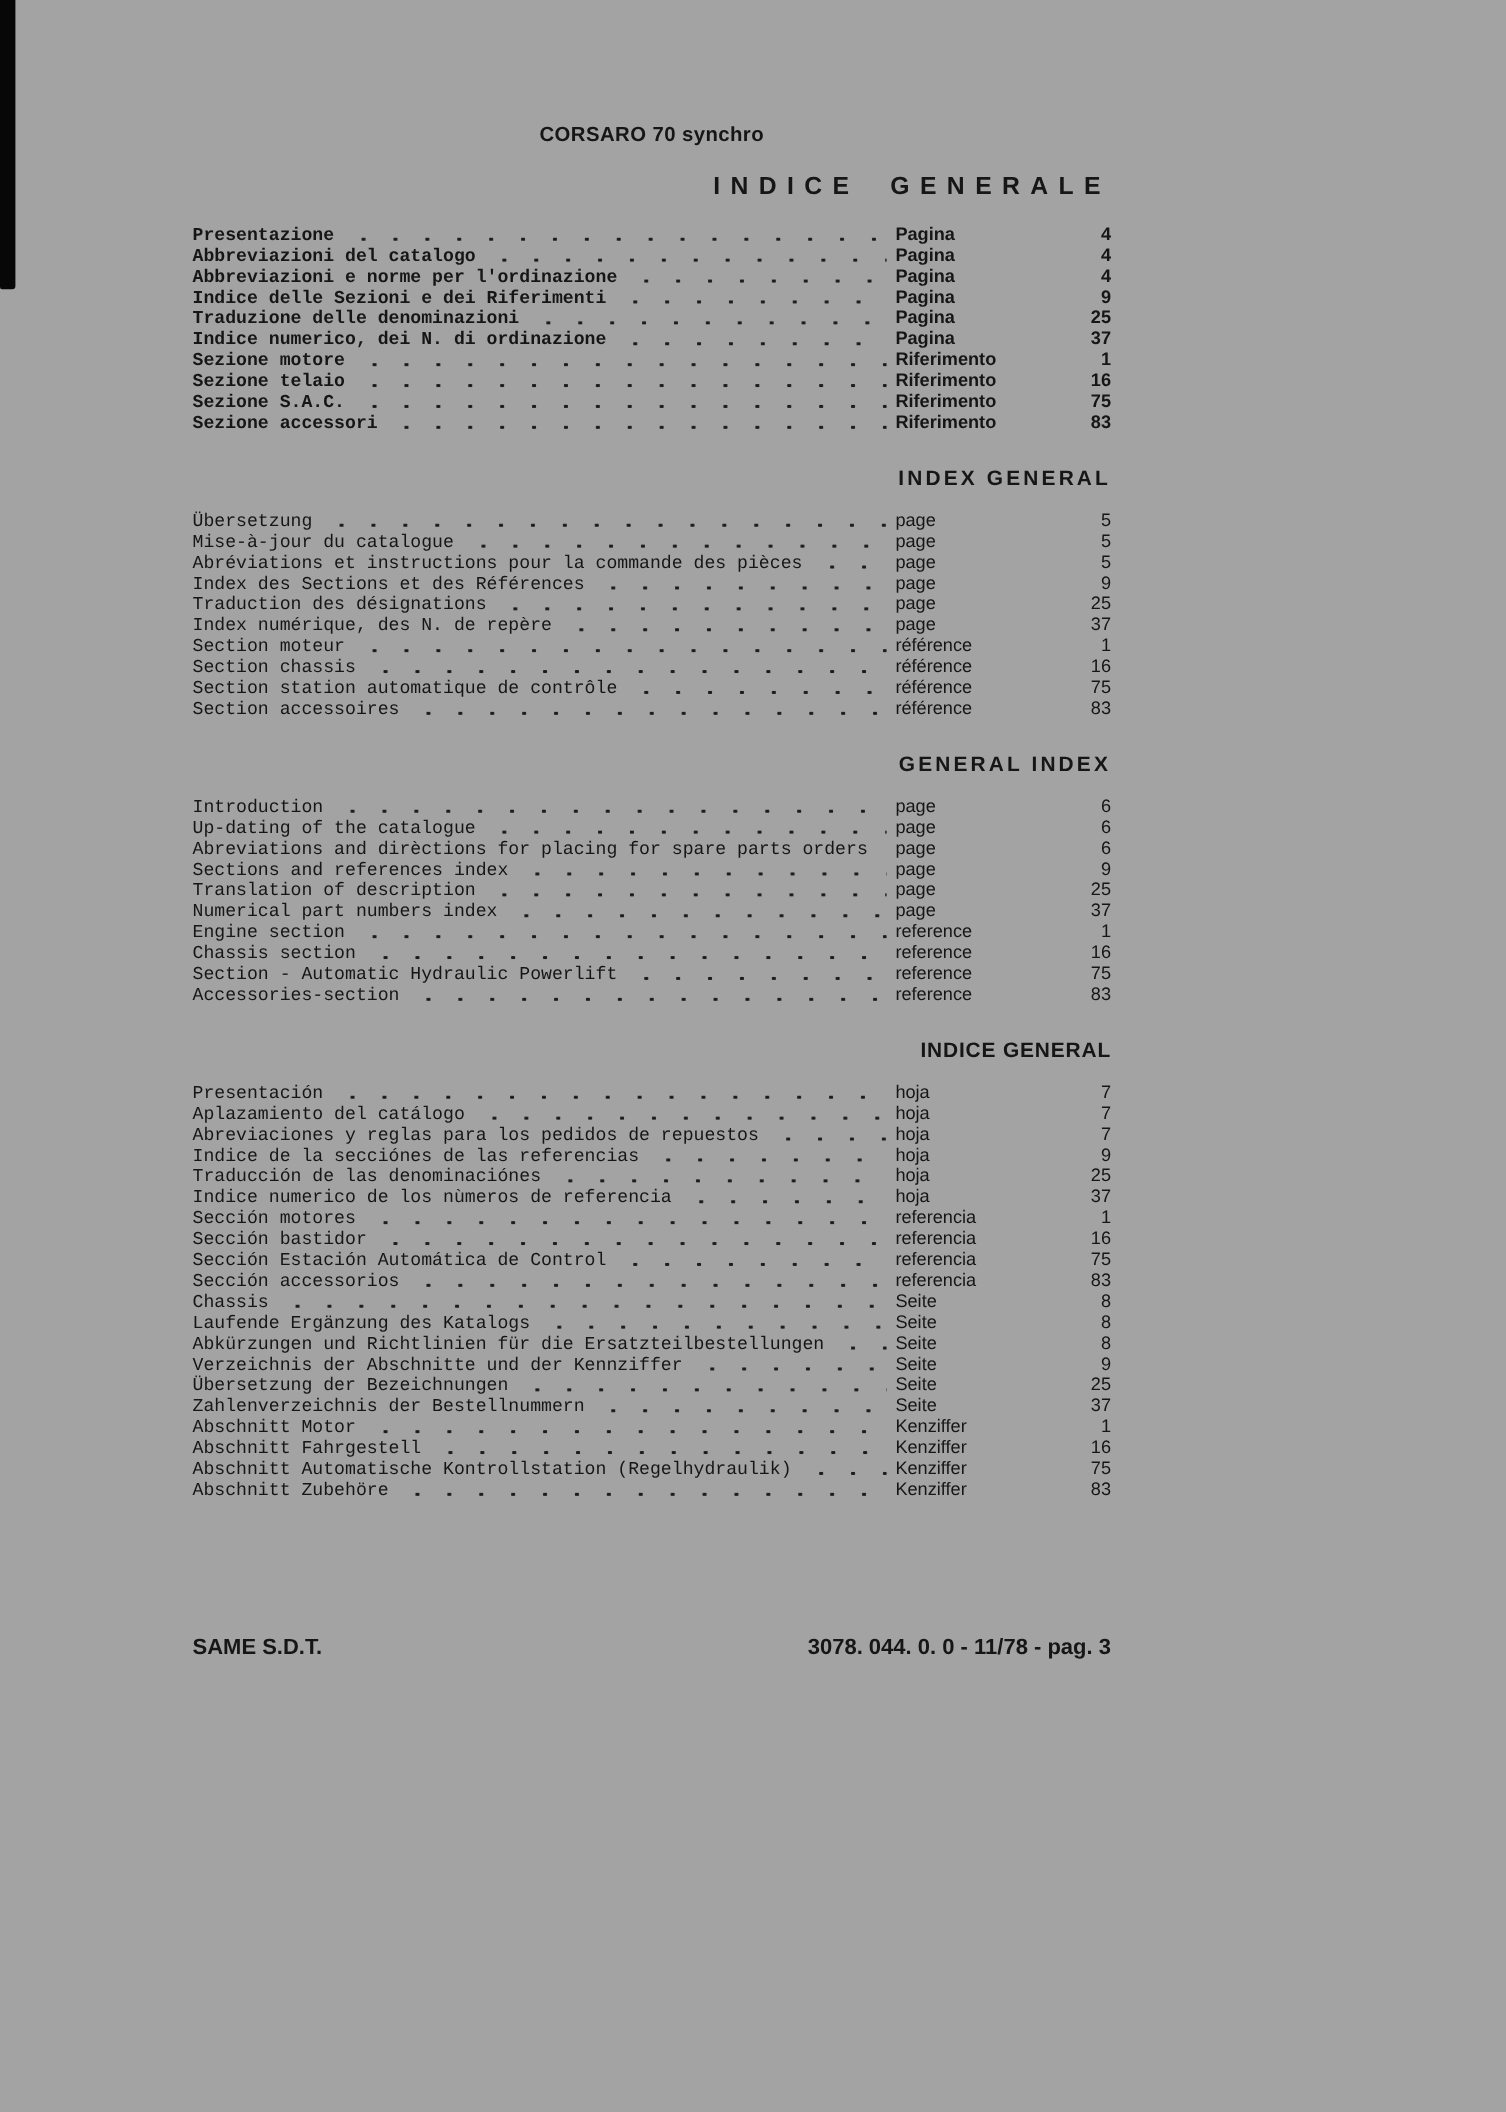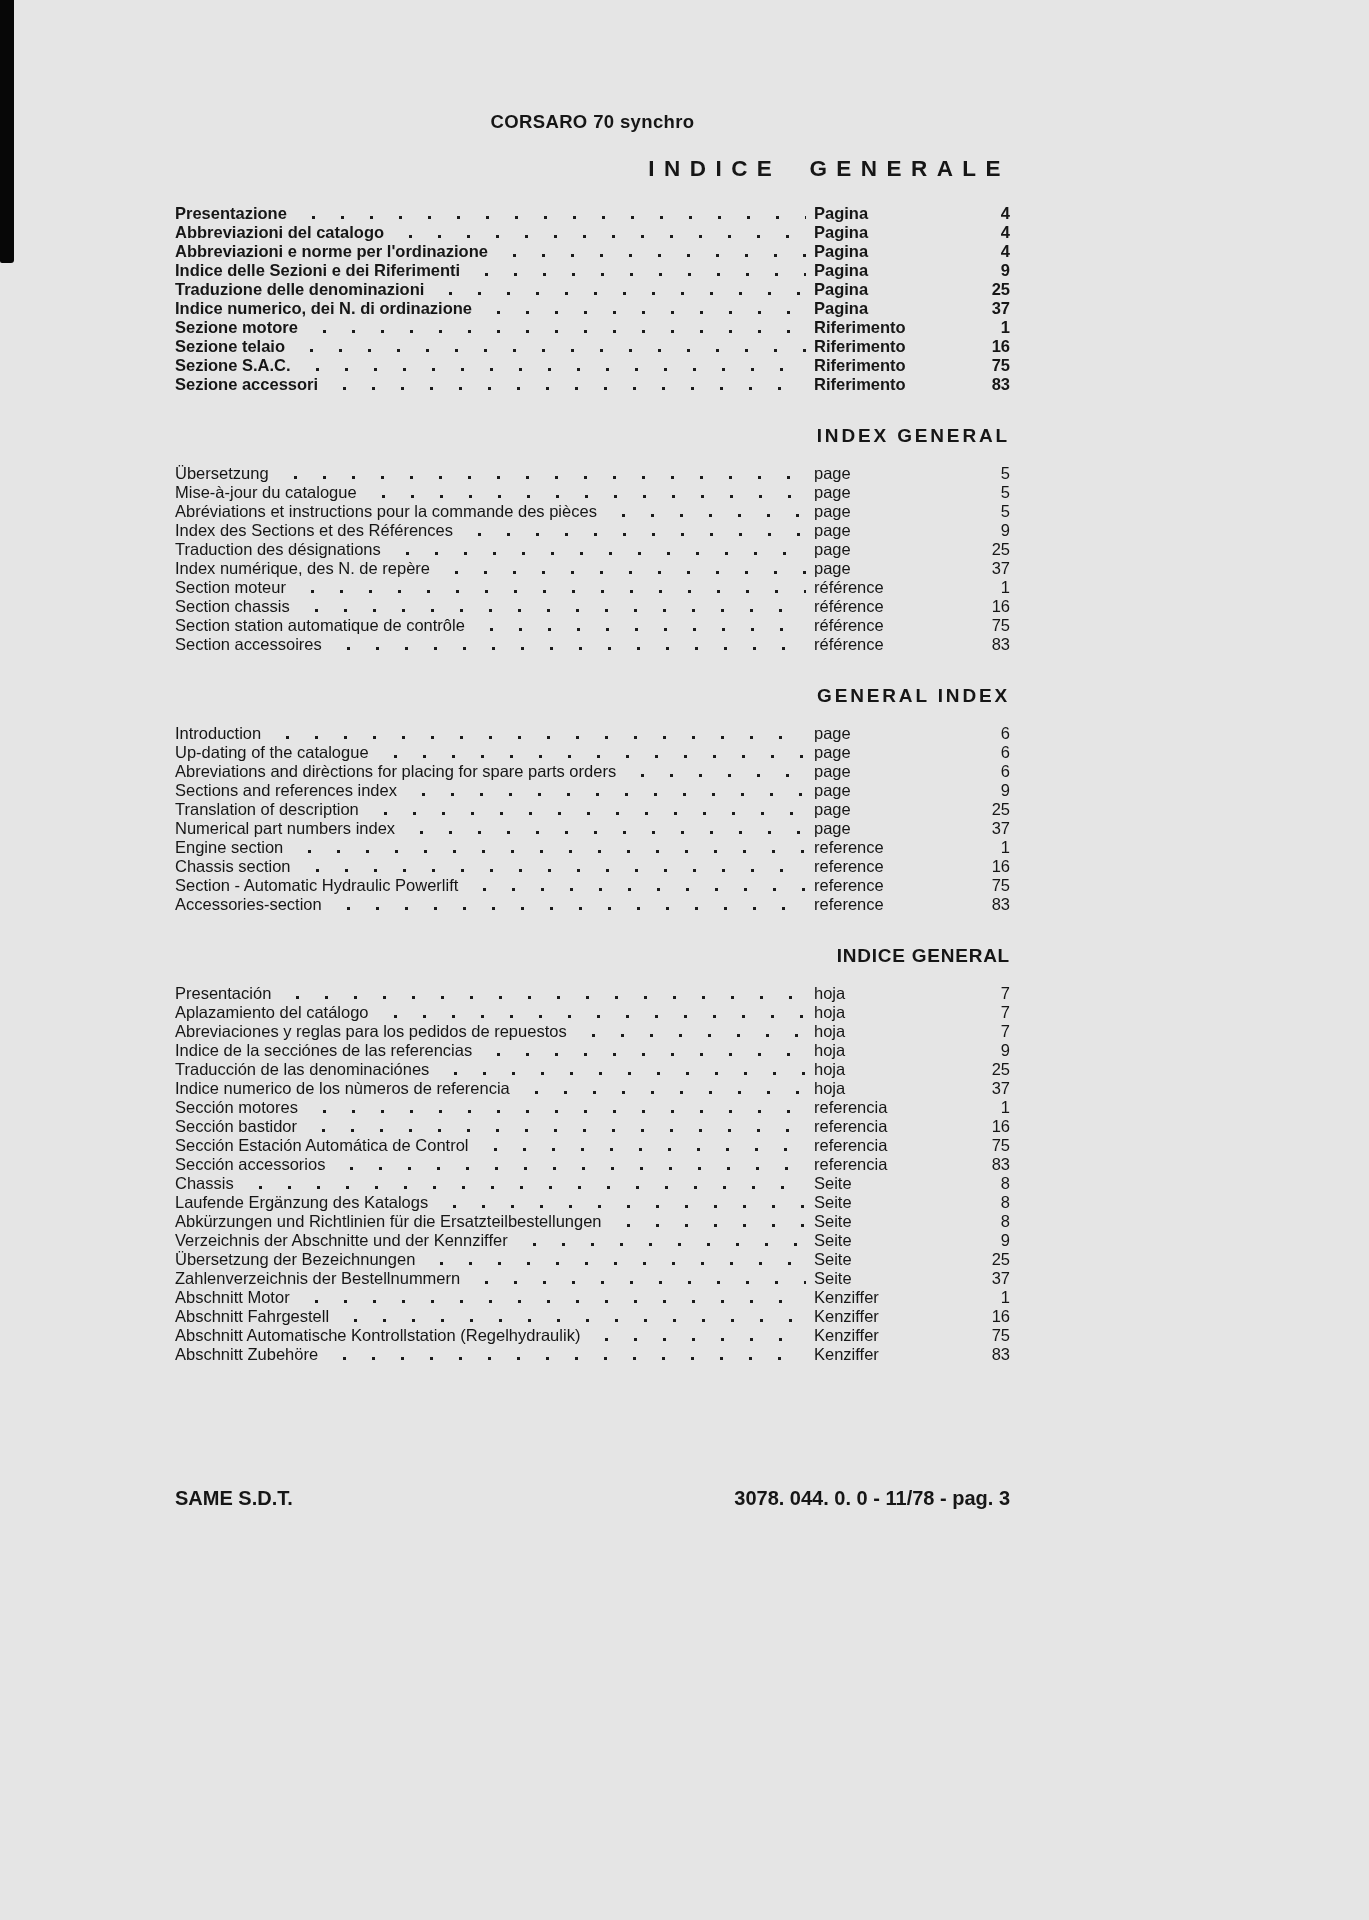--- a/index.html
+++ b/index.html
@@ -1,20 +1,20 @@
 <!DOCTYPE html>
 <html><head>
 <meta charset="utf-8">
 <style>
   html,body { margin:0; padding:0; }
   .page {
     position:relative;
     width:1369px;
     height:1920px;
-    background:#e5e5e5;
+    background:#a3a3a3;
     font-family:"Liberation Sans","DejaVu Sans",sans-serif;
     color:#161616;
     overflow:hidden;
   }
   .scan-bar {
     position:absolute; left:0; top:0;
     width:14px; height:263px;
     background:#070707;
     border-radius:0 0 3px 2px;
   }
@@ -33,21 +33,21 @@
     letter-spacing:0.15em; padding-left:0.15em;
     margin:30px 0 16px;
   }
   section.toc-section:nth-of-type(4) .sub-title { letter-spacing:0.04em; padding-left:0.04em; }
   section.toc-section:first-of-type .main-title { margin-top:0; }
   .row {
     display:flex; align-items:flex-end;
     line-height:19px; font-size:16.5px;
   }
   .rows.bold .row { font-weight:700; }
-  .row .label { white-space:nowrap; }
+  .row .label { white-space:nowrap;font-family:Liberation Mono, monospace; }
   .row .leader {
     flex:1 1 auto; min-width:10px; height:19px; margin:0 8px 0 6px;
     background-image:radial-gradient(circle, #1b1b1b 1.6px, rgba(0,0,0,0) 1.85px);
     background-size:29px 19px;
     background-repeat:repeat-x;
     background-position:6px 4px;
   }
   .row .ref { flex:0 0 150px; }
   .row .num { flex:0 0 46px; text-align:right; }
   .footer {

